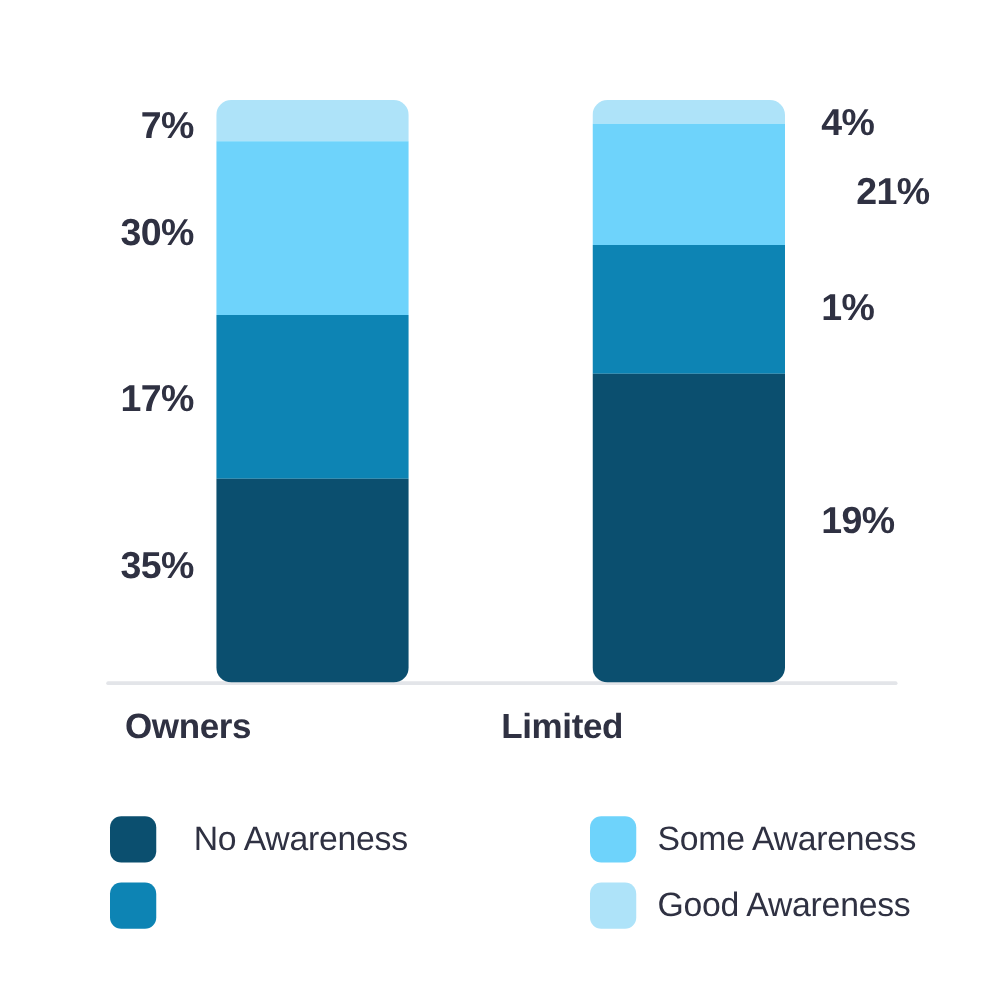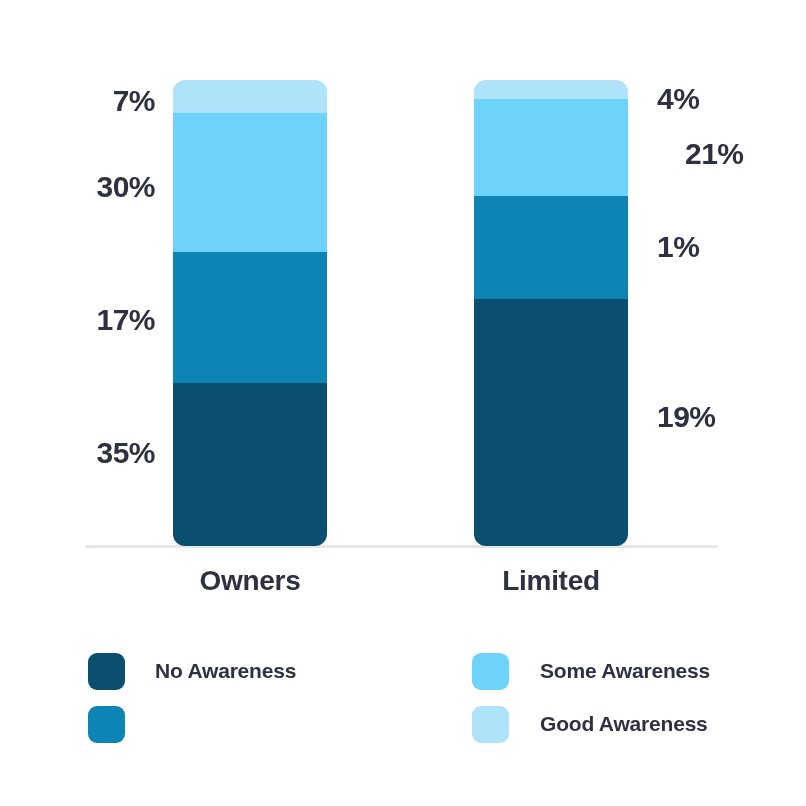--- a/index.html
+++ b/index.html
@@ -85,21 +85,21 @@
     top: 80px;
     width: 120px;
     height: 466px;
   }
 
   
   .cat-label {
     position: absolute;
     top: 565px;
     width: 300px;
-    text-align: center;
+    text-align: left;
     font-size: 28px;
     font-weight: bold;
     color: #2f3142;
     letter-spacing: -0.3px;
   }
   .cat-label.owners { left: 100px; }
   .cat-label.rented { left: 401px; }
 
   
   .legend {
@@ -120,28 +120,28 @@
   .legend-item.row-0 { top: 7px;  }
   .legend-item.row-1 { top: 60px; }
 
   .legend-swatch {
     width: 37px;
     height: 37px;
     border-radius: 9px;
     flex: 0 0 auto;
   }
   .legend-text {
-    font-size: 21px;
-    font-weight: bold;
+    font-size: 27px;
+    font-weight: normal;
     color: #2f3142;
     white-space: nowrap;
     letter-spacing: -0.2px;
   }
   .legend-item.col-left  .legend-text { margin-left: 30px; }
-  .legend-item.col-right .legend-text { margin-left: 31px; }
+  .legend-item.col-right .legend-text { margin-left: 17px; }
 </style>
 </head>
 <body style="background: rgb(255, 255, 255); color: rgb(47, 49, 66);">
 
 <div id="chart-root">
 
   <div class="plot-area">
 
     <div class="axis-line" style="background: rgb(227, 229, 233);"></div>
 

